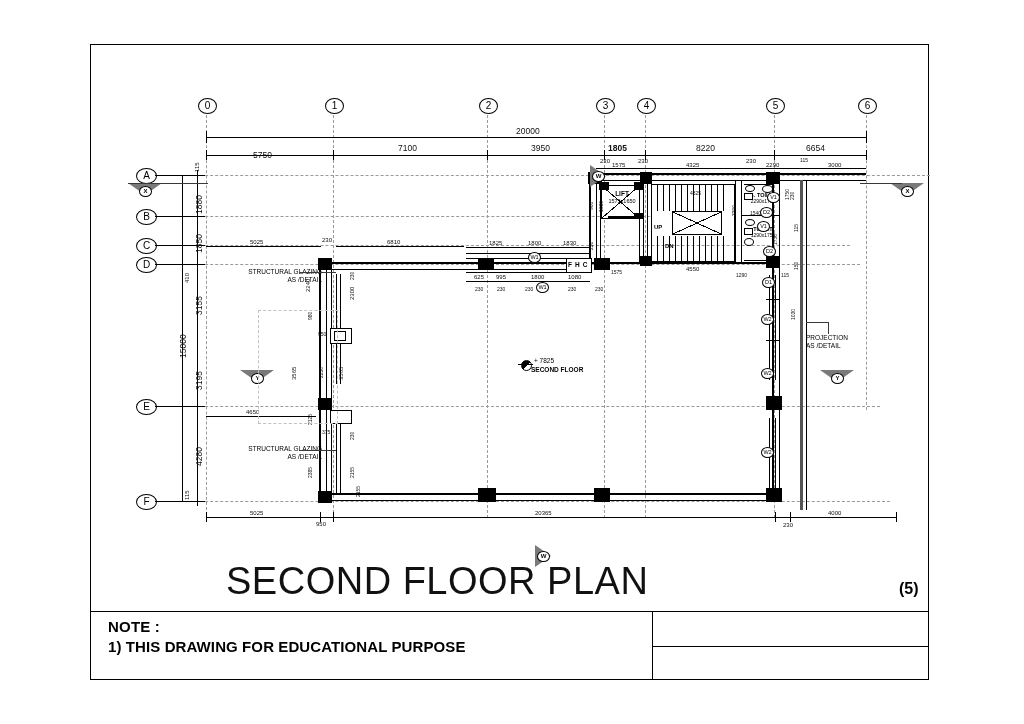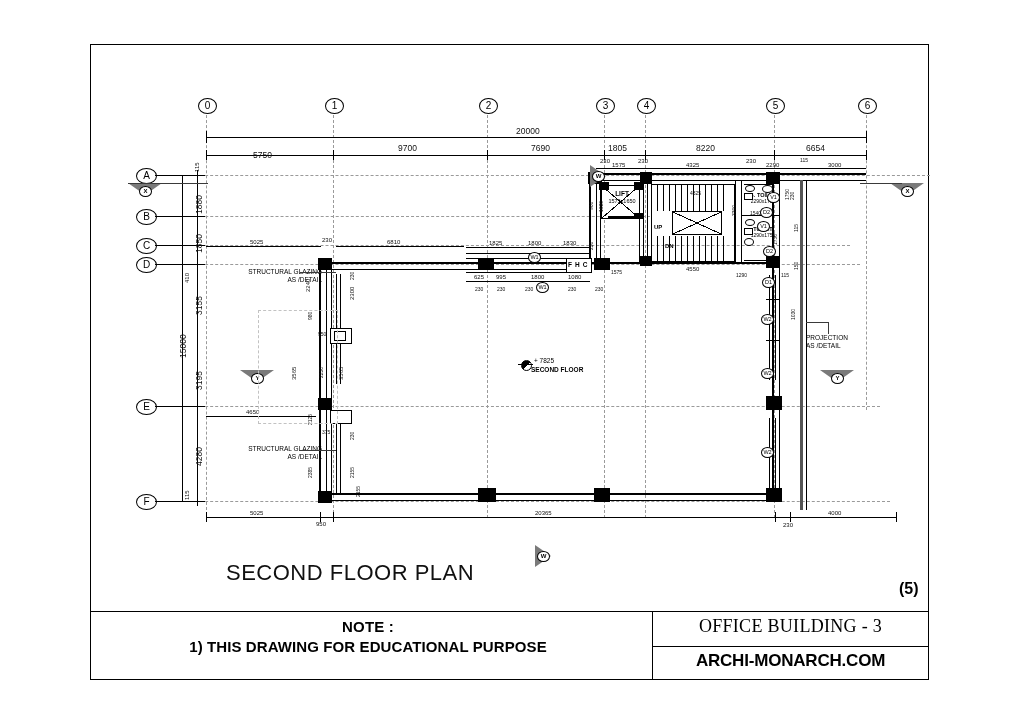--- a/index.html
+++ b/index.html
@@ -7,30 +7,30 @@
   #sheet{position:relative;width:1024px;height:724px;background:#fff;}
 
   
   .sheet-border{position:absolute;left:90px;top:44px;width:839px;height:636px;border:1.6px solid #000;box-sizing:border-box;}
 
   
   .tb-hline{position:absolute;left:90px;top:611px;width:839px;height:0;border-top:1.6px solid #000;}
   .tb-vline{position:absolute;left:652px;top:611px;width:0;height:69px;border-left:1.6px solid #000;}
   .tb-mid{position:absolute;left:652px;top:646px;width:277px;height:0;border-top:1.3px solid #000;}
 
-  .note-block{position:absolute;left:108px;top:617px;width:520px;text-align:center;}
+  .note-block{position:absolute;left:108px;top:617px;width:520px;}
   .note-title{font-weight:bold;font-size:15px;letter-spacing:.2px;color:#000;line-height:19px;}
   .note-line{font-weight:bold;font-size:15px;letter-spacing:.1px;color:#000;line-height:21px;}
 
   .proj-name{position:absolute;left:652px;top:616px;width:277px;text-align:center;
     font-family:"Liberation Serif",serif;font-size:18px;color:#000;letter-spacing:.3px;}
   .proj-site{position:absolute;left:652px;top:651px;width:277px;text-align:center;
     font-weight:bold;font-size:17px;color:#000;letter-spacing:-.2px;}
 
-  .plan-title{position:absolute;left:226px;top:560px;font-size:22px;color:#111;letter-spacing:.5px;white-space:nowrap;}
+  .plan-title{position:absolute;left:226px;top:560px;font-size:38px;color:#111;letter-spacing:.5px;white-space:nowrap;}
   .sheet-no{position:absolute;left:899px;top:580px;font-weight:bold;font-size:16px;color:#000;}
 
   
   .ln{position:absolute;background:#000;}
   .hl{height:1px;}
   .vl{width:1px;}
   .thin{background:#3a3a3a;}
   .grid-line{position:absolute;border-left:1px dashed #9a9a9a;}
   .grid-line-h{position:absolute;border-top:1px dashed #9a9a9a;}
 
@@ -130,23 +130,23 @@
   <div class="dimline" style="left:206px;top:155px;width:660px;"></div>
   <div class="dimv" style="left:206px;top:150px;height:10px;"></div>
   <div class="dimv" style="left:333px;top:150px;height:10px;"></div>
   <div class="dimv" style="left:487px;top:150px;height:10px;"></div>
   <div class="dimv" style="left:604px;top:150px;height:10px;"></div>
   <div class="dimv" style="left:645px;top:150px;height:10px;"></div>
   <div class="dimv" style="left:774px;top:150px;height:10px;"></div>
   <div class="dimv" style="left:866px;top:150px;height:10px;"></div>
 
   <div class="dimtxt" style="left:253px;top:150px;">5750</div>
-  <div class="dimtxt" style="left:398px;top:143px;">9700</div>
-  <div class="dimtxt" style="left:531px;top:143px;">7690</div>
-  <div class="dimtxt" style="left:608px;top:143px;">1805</div>
+  <div class="dimtxt" style="left:398px;top:143px;">7100</div>
+  <div class="dimtxt" style="left:531px;top:143px;">3950</div>
+  <div class="dimtxt" style="left:608px;top:143px;font-weight:bold;">1805</div>
   <div class="dimtxt" style="left:696px;top:143px;">8220</div>
   <div class="dimtxt" style="left:806px;top:143px;">6654</div>
 
   <div class="dimline" style="left:596px;top:168px;width:270px;"></div>
   <div class="dimtxt sm" style="left:600px;top:158px;">230</div>
   <div class="dimtxt sm" style="left:612px;top:162px;">1575</div>
   <div class="dimtxt sm" style="left:638px;top:158px;">230</div>
   <div class="dimtxt sm" style="left:686px;top:162px;">4325</div>
   <div class="dimtxt sm" style="left:746px;top:158px;">230</div>
   <div class="dimtxt sm" style="left:766px;top:162px;">2290</div>
@@ -428,16 +428,14 @@
 
   <div class="tb-hline"></div>
   <div class="tb-vline"></div>
   <div class="tb-mid"></div>
 
   <div class="note-block">
     <div class="note-title">NOTE :</div>
     <div class="note-line">1) THIS DRAWING FOR EDUCATIONAL PURPOSE</div>
   </div>
 
-  <div class="proj-name">OFFICE BUILDING - 3</div>
-  <div class="proj-site">ARCHI-MONARCH.COM</div>
 
 </div>
 
 </body></html>

